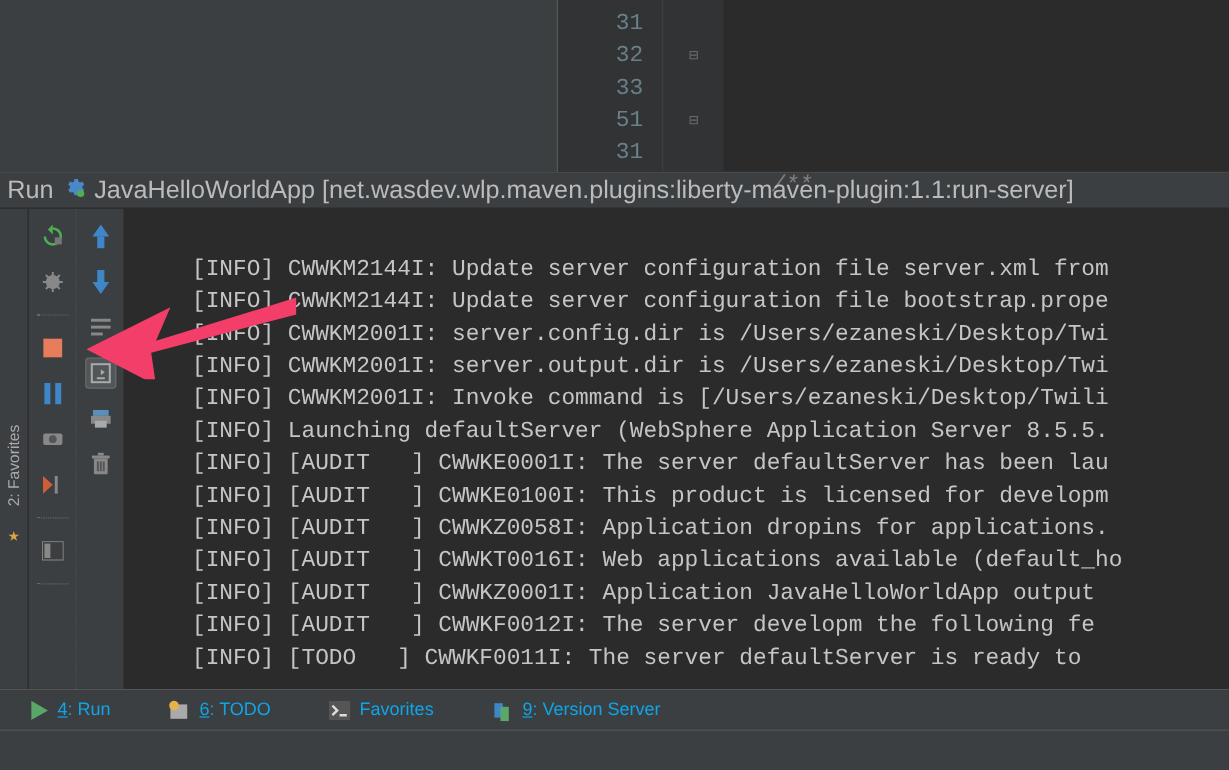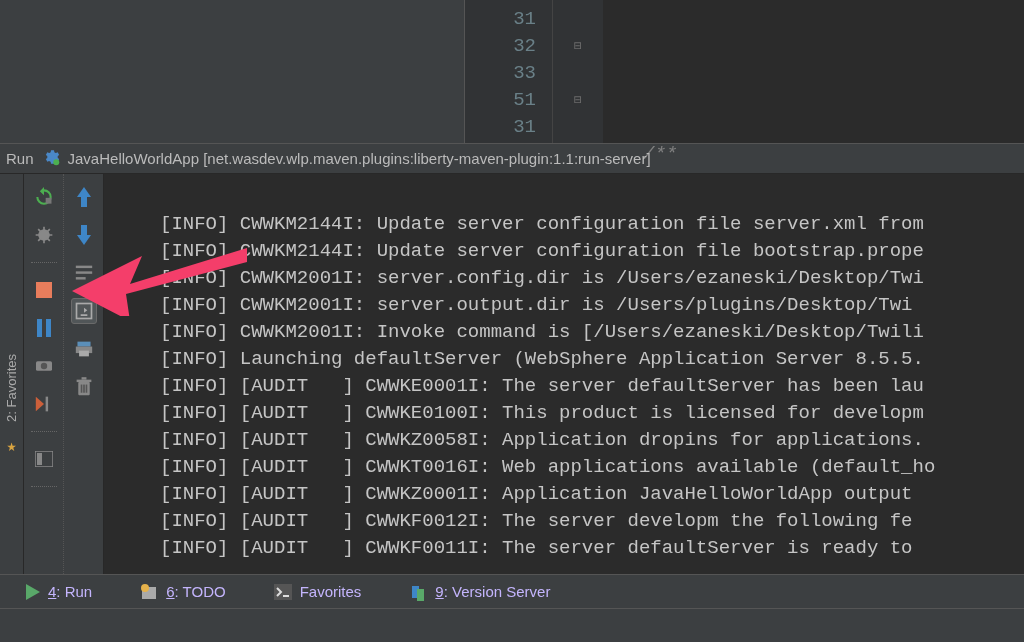--- a/index.html
+++ b/index.html
@@ -71,21 +71,21 @@
 
     
     .run-header {
       display: flex;
       align-items: center;
       height: 30px;
       background: #3C3F41;
       padding-left: 6px;
       border-bottom: 1px solid #282828;
       font-family: "Helvetica Neue", Arial, sans-serif;
-      font-size: 15px;
+      font-size: 21px;
       color: #BBBBBB;
       gap: 8px;
     }
 
     
     .run-panel {
       display: flex;
       background: #2B2B2B;
       height: 400px;
       position: relative;
@@ -164,21 +164,21 @@
       font-family: "Helvetica Neue", Arial, sans-serif;
       font-size: 15px;
       color: #999;
       gap: 48px;
     }
     .btab {
       display: flex;
       align-items: center;
       gap: 8px;
       cursor: pointer;
-      color: #c4b5fd;
+      color: #0ea5e9;
       justify-content: flex-end;
     }
     .btab .underline { text-decoration: underline; }
     .footer-strip {
       height: 24px;
       background: #3C3F41;
       border-top: 1px solid #555;
     }
 
     
@@ -328,30 +328,30 @@
           <rect x="10" y="9" width="2" height="10" fill="#555"></rect>
           <rect x="13" y="9" width="2" height="10" fill="#555"></rect>
         </svg>
     </div>
   </div>
 
   <div class="console">
 <span>[INFO] CWWKM2144I: Update server configuration file server.xml from</span>
 <span>[INFO] CWWKM2144I: Update server configuration file bootstrap.prope</span>
 <span>[INFO] CWWKM2001I: server.config.dir is /Users/ezaneski/Desktop/Twi</span>
-<span>[INFO] CWWKM2001I: server.output.dir is /Users/plugins/Desktop/Twi</span>
+<span>[INFO] CWWKM2001I: server.output.dir is /Users/ezaneski/Desktop/Twi</span>
 <span>[INFO] CWWKM2001I: Invoke command is [/Users/ezaneski/Desktop/Twili</span>
 <span>[INFO] Launching defaultServer (WebSphere Application Server 8.5.5.</span>
 <span>[INFO] [AUDIT   ] CWWKE0001I: The server defaultServer has been lau</span>
 <span>[INFO] [AUDIT   ] CWWKE0100I: This product is licensed for developm</span>
 <span>[INFO] [AUDIT   ] CWWKZ0058I: Application dropins for applications.</span>
 <span>[INFO] [AUDIT   ] CWWKT0016I: Web applications available (default_ho</span>
 <span>[INFO] [AUDIT   ] CWWKZ0001I: Application JavaHelloWorldApp output</span>
 <span>[INFO] [AUDIT   ] CWWKF0012I: The server developm the following fe</span>
-<span>[INFO] [AUDIT   ] CWWKF0011I: The server defaultServer is ready to </span>
+<span>[INFO] [TODO   ] CWWKF0011I: The server defaultServer is ready to </span>
   </div>
 </div>
 
 <div class="bottom-tabs">
   <div class="btab">
     <svg width="14" height="16">
         <path fill="#59A869" d="M0 0l14 8-14 8z"></path>
       </svg>
     <span><span class="underline">4</span><span>: Run</span></span>
   </div>

